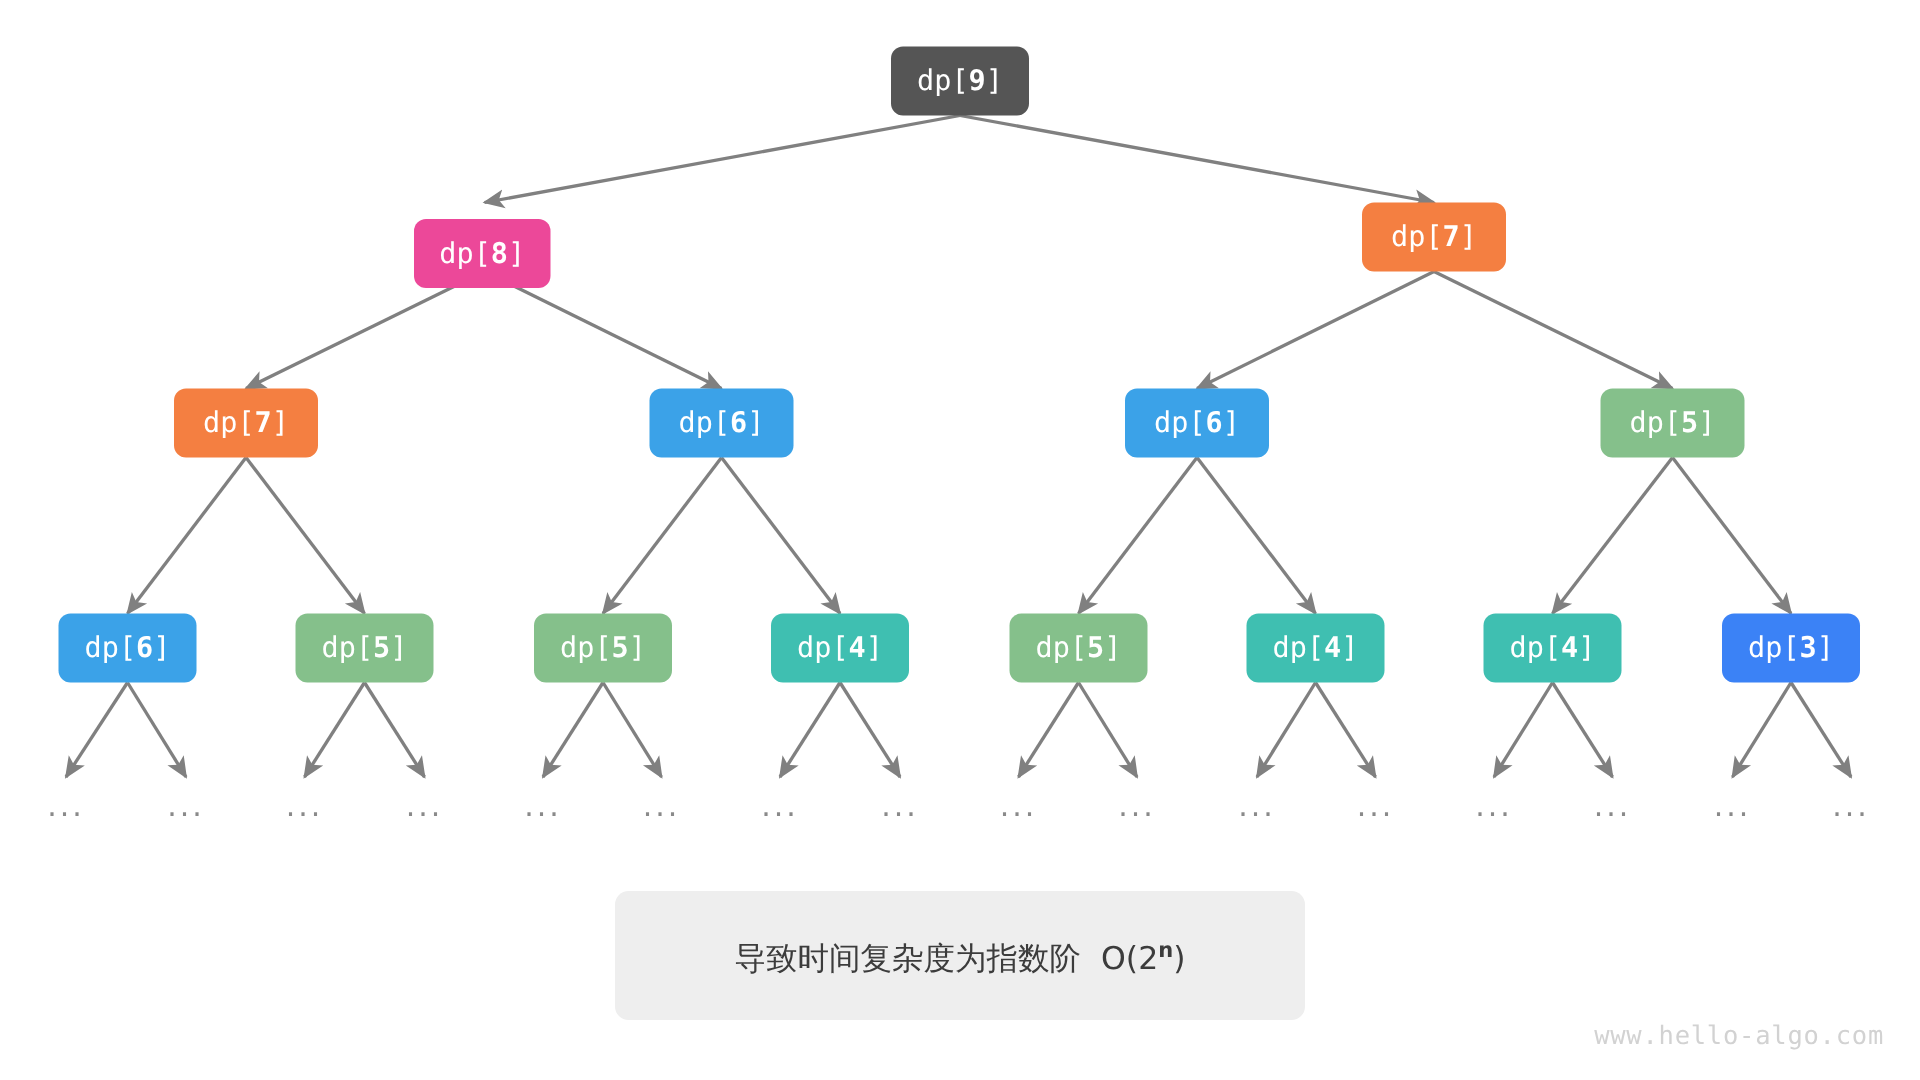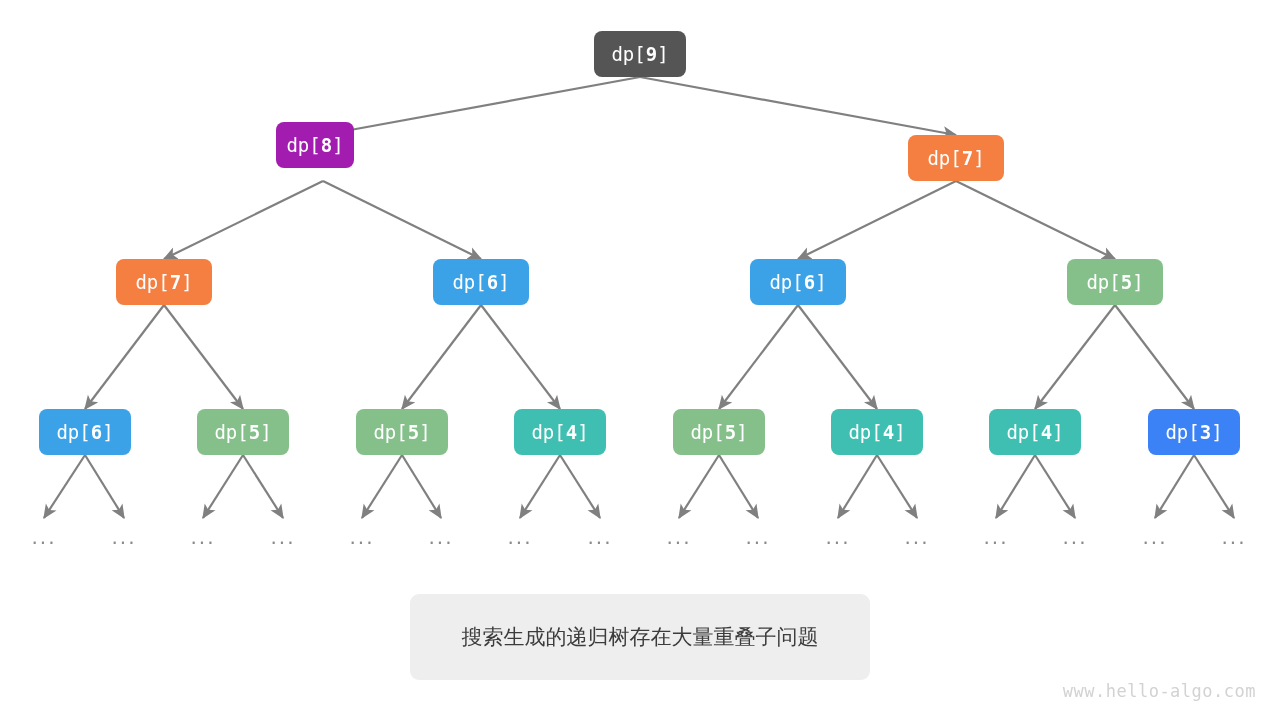--- a/index.html
+++ b/index.html
@@ -98,21 +98,21 @@
         <line x1="1035" y1="455" x2="1075" y2="518" stroke="#808080" stroke-width="2.2" marker-end="url(#arrowhead)"></line>
         <line x1="1194" y1="455" x2="1155" y2="518" stroke="#808080" stroke-width="2.2" marker-end="url(#arrowhead)"></line>
         <line x1="1194" y1="455" x2="1234" y2="518" stroke="#808080" stroke-width="2.2" marker-end="url(#arrowhead)"></line>
       </g>
   </svg>
 
   <div id="nodes">
       <div class="node" style="left: 594px; top: 31px; width: 92px; height: 46px; background: rgb(85, 85, 85);">
         <span class="lab">dp[<b>9</b>]</span>
       </div>
-      <div class="node" style="left: 276px; top: 122px; width: 78px; height: 46px; background: #a21caf;">
+      <div class="node" style="left: 276px; top: 146px; width: 91px; height: 46px; background: #ec4899;">
         <span class="lab">dp[<b>8</b>]</span>
       </div>
       <div class="node" style="left: 908px; top: 135px; width: 96px; height: 46px; background: rgb(244, 127, 65);">
         <span class="lab">dp[<b>7</b>]</span>
       </div>
       <div class="node" style="left: 116px; top: 259px; width: 96px; height: 46px; background: rgb(244, 127, 65);">
         <span class="lab">dp[<b>7</b>]</span>
       </div>
       <div class="node" style="left: 433px; top: 259px; width: 96px; height: 46px; background: rgb(59, 162, 232);">
         <span class="lab">dp[<b>6</b>]</span>
@@ -161,17 +161,17 @@
       <div class="ell" style="left: 758px; top: 537px;">...</div>
       <div class="ell" style="left: 838px; top: 537px;">...</div>
       <div class="ell" style="left: 917px; top: 537px;">...</div>
       <div class="ell" style="left: 996px; top: 537px;">...</div>
       <div class="ell" style="left: 1075px; top: 537px;">...</div>
       <div class="ell" style="left: 1155px; top: 537px;">...</div>
       <div class="ell" style="left: 1234px; top: 537px;">...</div>
     </div>
 
   <div id="caption">
-    <div class="l1">搜索生成的递归树存在大量重叠子问题</div>
+    <div class="l2"><span>导致时间复杂度为指数阶  O(2</span><sup>n</sup><span>)</span></div>
   </div>
 
   <div id="watermark">www.hello-algo.com</div>
 </div>
 
 </body></html>

